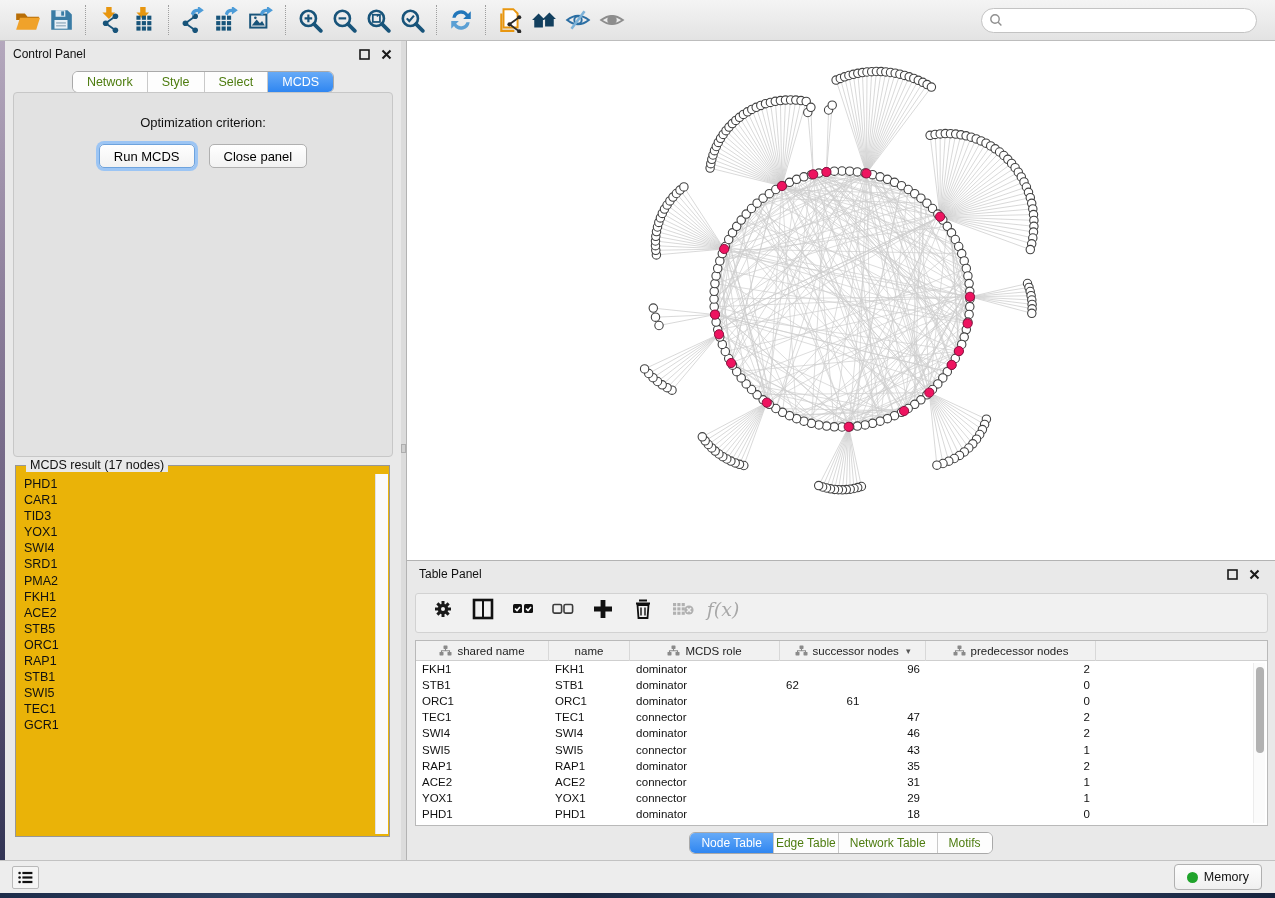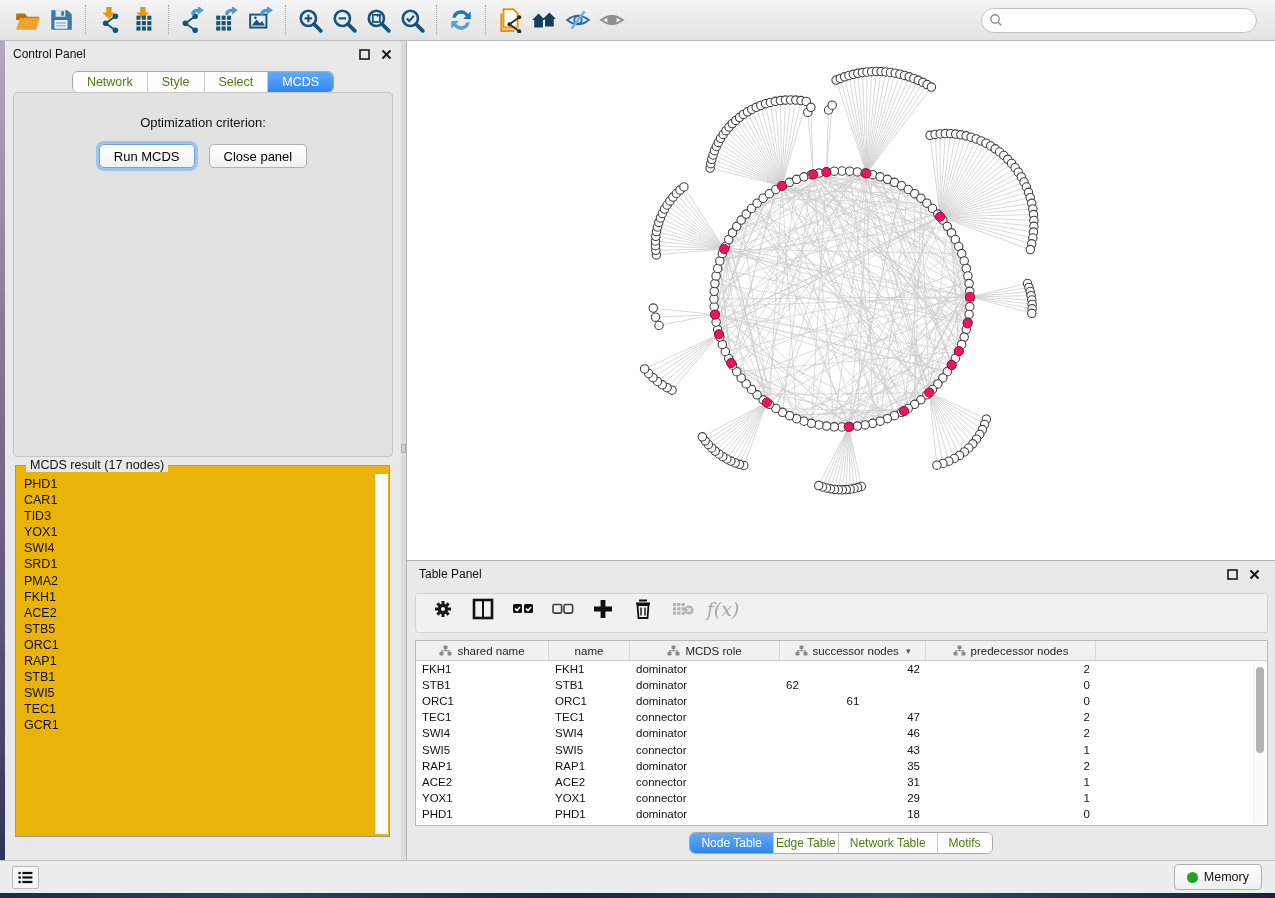--- a/index.html
+++ b/index.html
@@ -1212,21 +1212,21 @@
             </svg></span>
           <span>predecessor nodes</span>
         </div>
         <div class="nt-hcell" style="flex:1;border-right:none"></div>
       </div>
     <div id="nt-body">
         <div class="nt-row">
           <div class="nt-cell" style="width:133px;text-align:left">FKH1</div>
           <div class="nt-cell" style="width:81px;text-align:left">FKH1</div>
           <div class="nt-cell" style="width:150px;text-align:left">dominator</div>
-          <div class="nt-cell" style="width:146px;text-align:right">42</div>
+          <div class="nt-cell" style="width:146px;text-align:right">96</div>
           <div class="nt-cell" style="width:170px;text-align:right">2</div>
         </div>
         <div class="nt-row">
           <div class="nt-cell" style="width:133px;text-align:left">STB1</div>
           <div class="nt-cell" style="width:81px;text-align:left">STB1</div>
           <div class="nt-cell" style="width:150px;text-align:left">dominator</div>
           <div class="nt-cell" style="width:146px;">62</div>
           <div class="nt-cell" style="width:170px;text-align:right">0</div>
         </div>
         <div class="nt-row">

